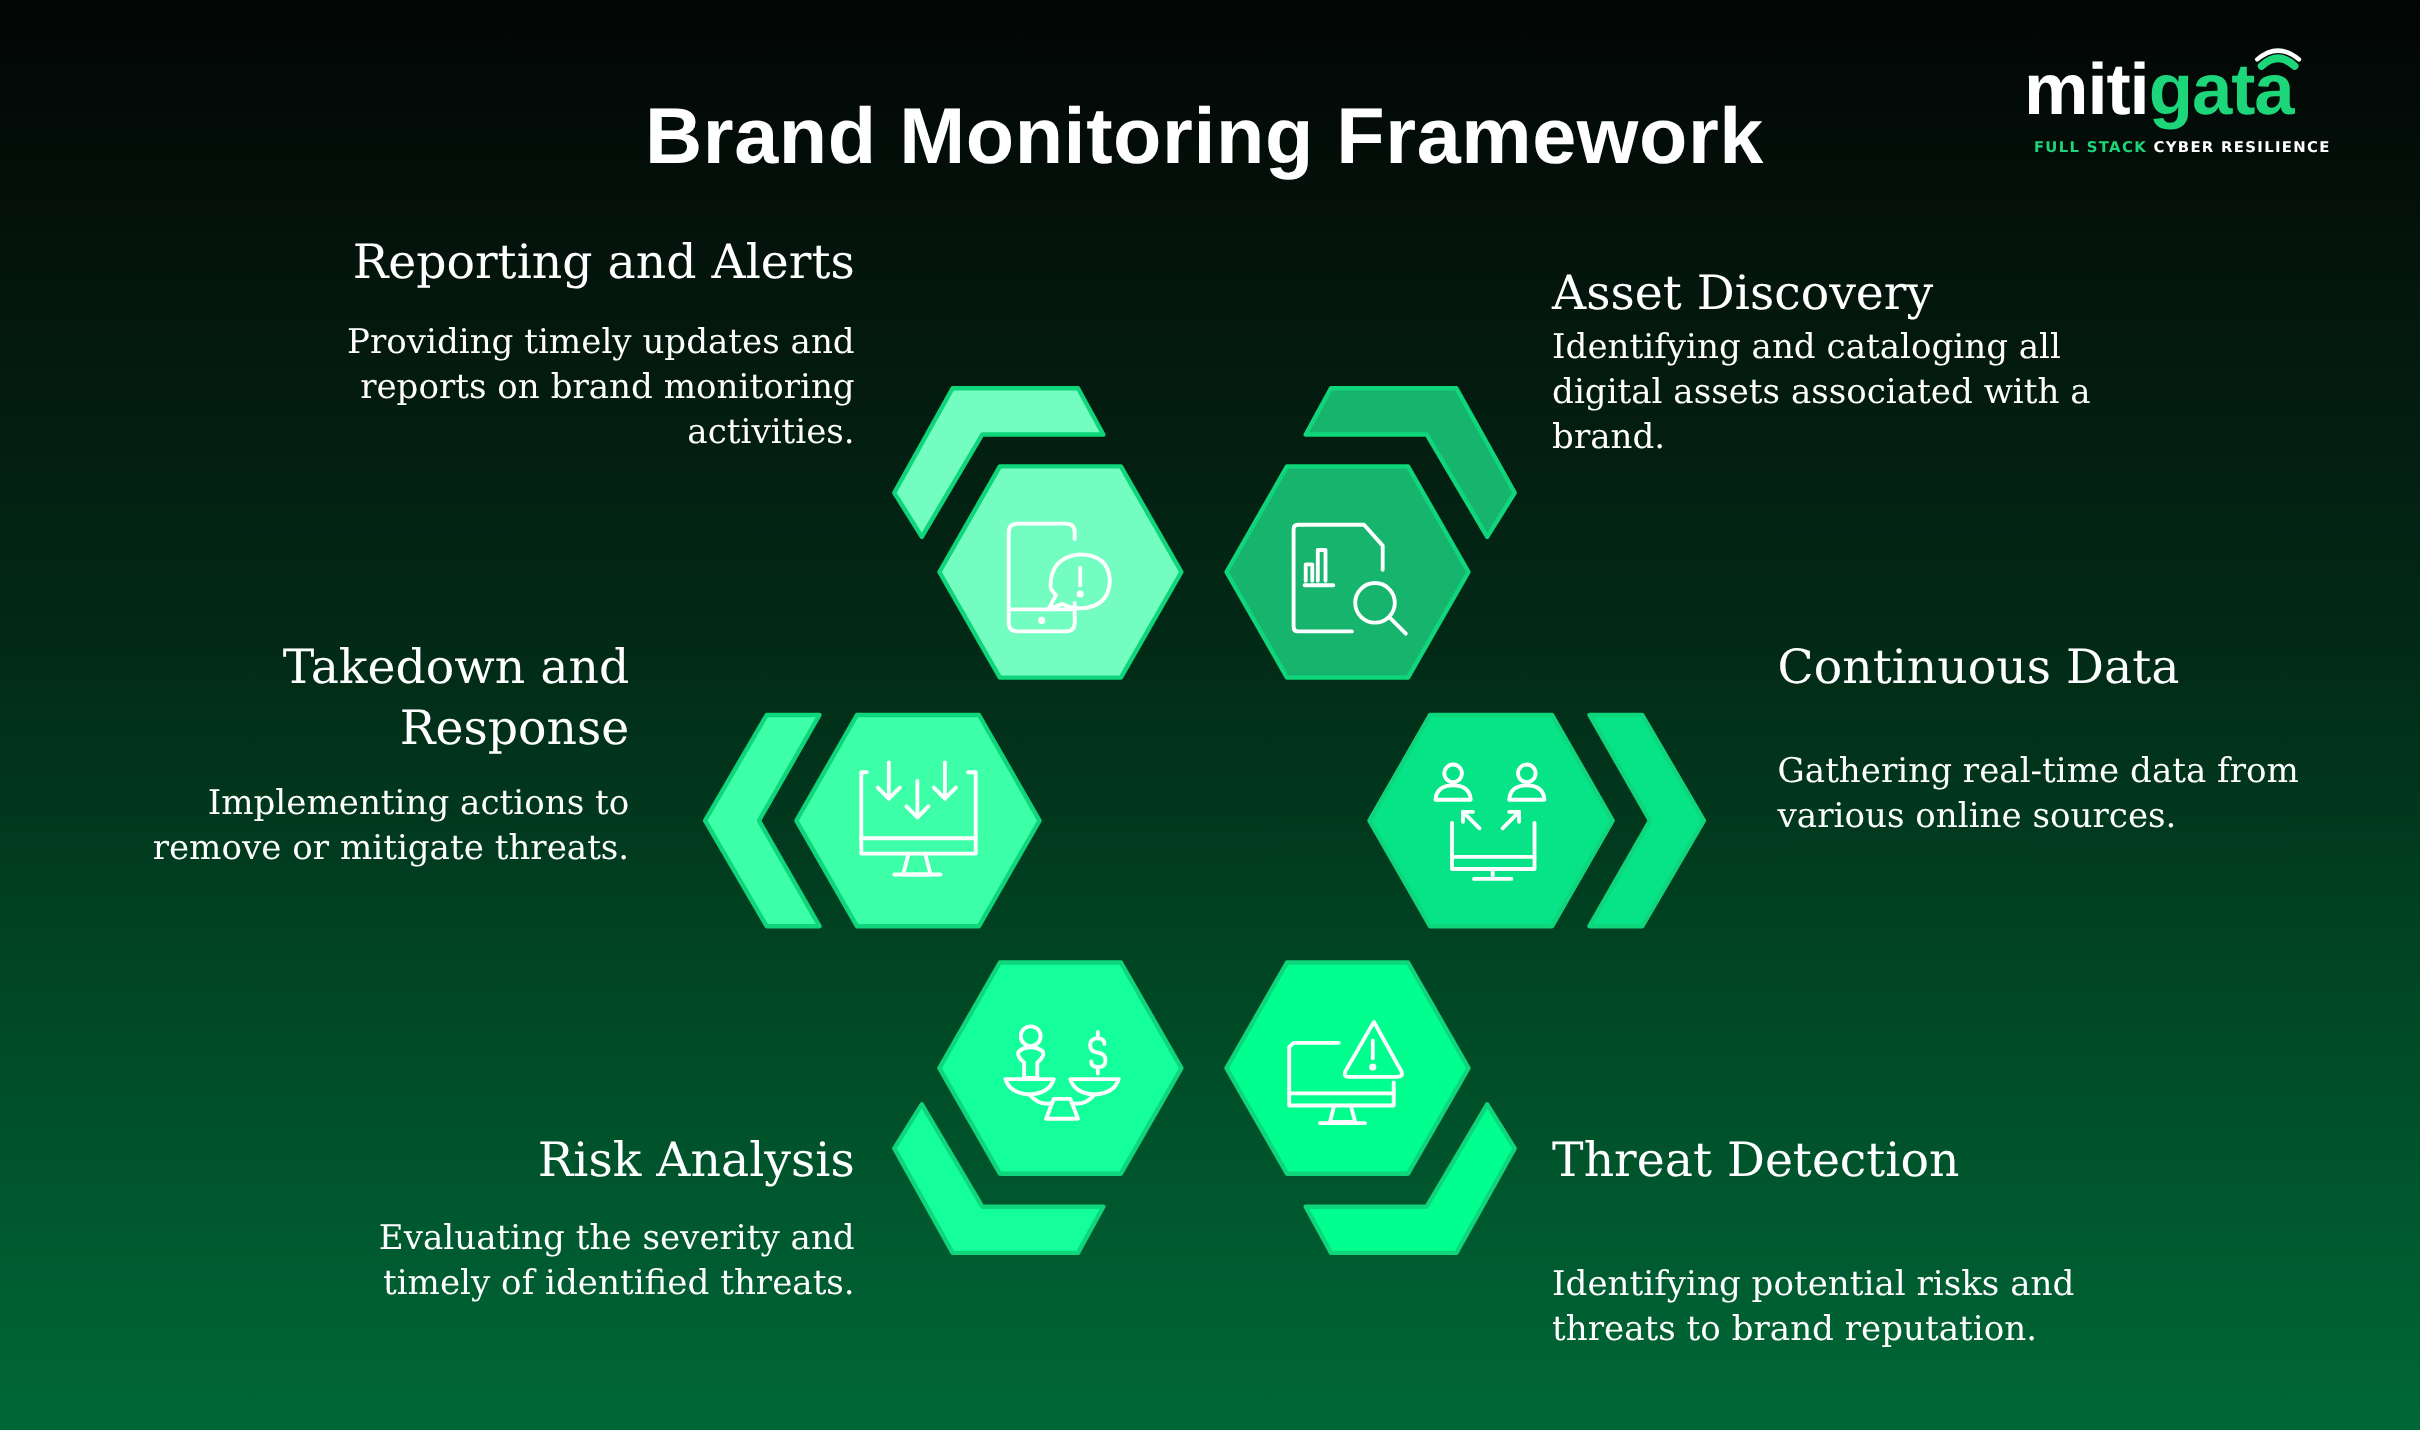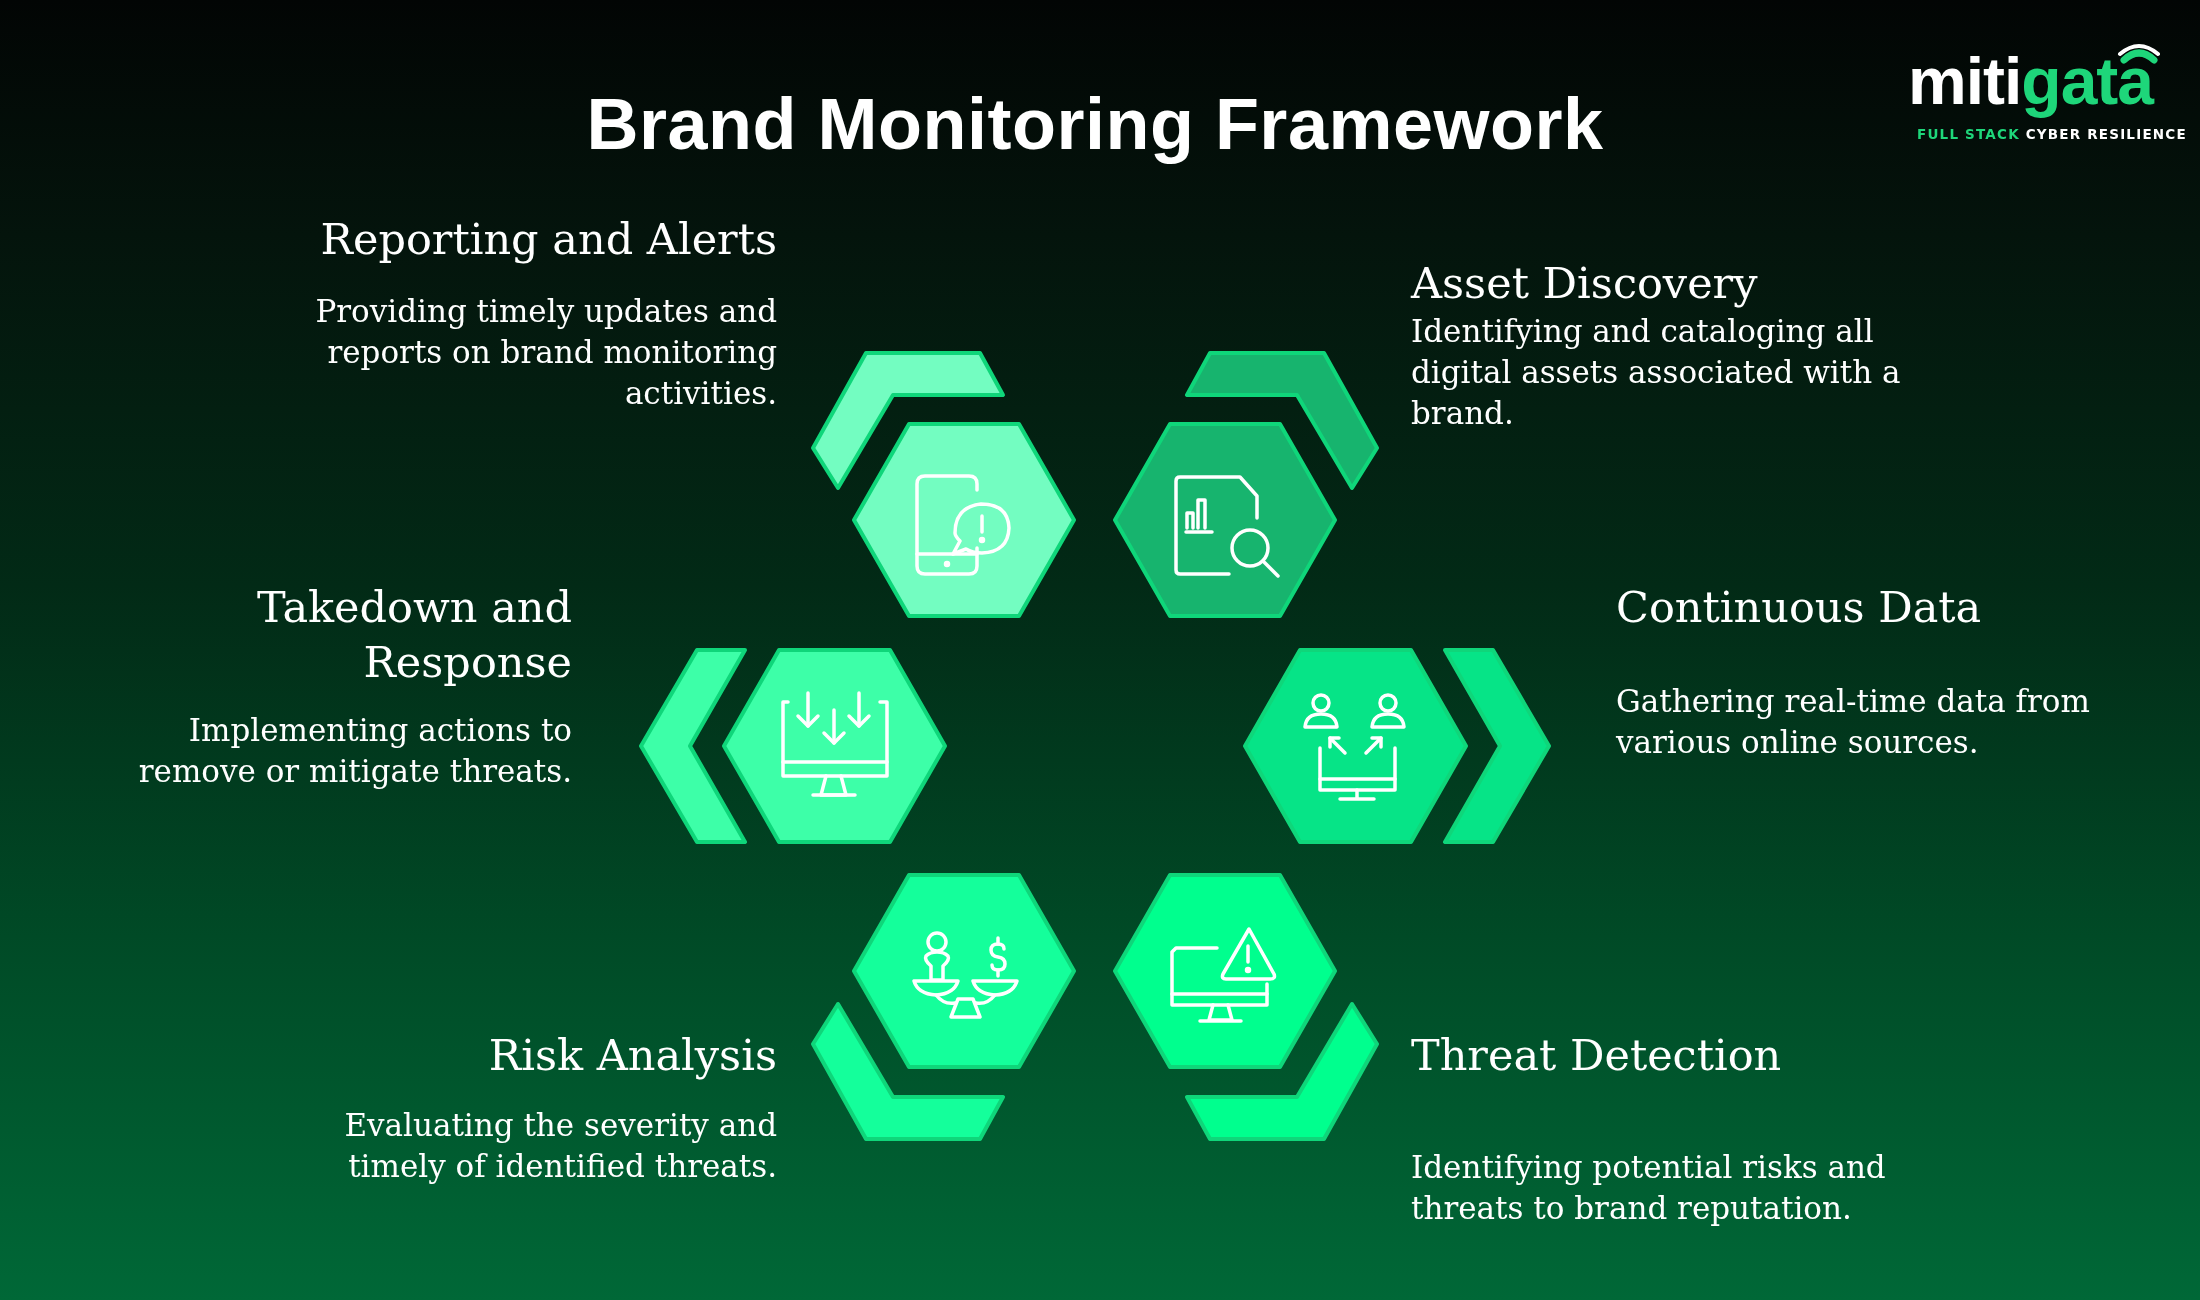--- a/index.html
+++ b/index.html
@@ -8,21 +8,21 @@
     background: linear-gradient(180deg, #020504 0%, #04140c 18%, #022a16 45%, #004a26 72%, #006837 100%);
     font-family: "DejaVu Serif", serif;
     color:#ffffff;
   }
   .title {
     position:absolute; left:0; width:2200px; top:88px; text-align:center;
     font-family:"Liberation Sans", sans-serif; font-weight:700; font-size:72px;
     letter-spacing:0.5px; line-height:1; transform: translateX(-5px);
     font-stretch: condensed;
   }
-  .logo { position:absolute; left:1908px; top:34px; width:260px; height:120px; }
+  .logo { position:absolute; left:1840px; top:34px; width:260px; height:120px; }
   .logo-word {
     position:absolute; left:0; top:14px;
     font-family:"Liberation Sans", sans-serif; font-weight:700; font-size:66px; line-height:1;
     letter-spacing:-1px;
   }
   .logo-word .w { color:#ffffff; }
   .logo-word .g { color:#1ed67a; }
   .logo-tag {
     position:absolute; left:9px; top:92px; white-space:nowrap;
     font-family:"DejaVu Sans", sans-serif; font-weight:700; font-size:13.5px; letter-spacing:1.2px;
@@ -167,21 +167,21 @@
 
 <div class="block right-align" style="right:1423px; top:212px; width:520px;">
   <div class="h">Reporting and Alerts</div>
   <div class="d" style="margin-top:24px;">
     <div>Providing timely updates and</div>
     <div>reports on brand monitoring</div>
     <div>activities.</div>
   </div>
 </div>
 
-<div class="block left-align" style="left:1411px; top:256px; width:560px;">
+<div class="block left-align" style="left:1411px; top:240px; width:560px;">
   <div class="h">Asset Discovery</div>
   <div class="d" style="">
     <div>Identifying and cataloging all</div>
     <div>digital assets associated with a</div>
     <div>brand.</div>
   </div>
 </div>
 
 <div class="block left-align" style="left:1616px; top:580px; width:560px;">
   <div class="h">

